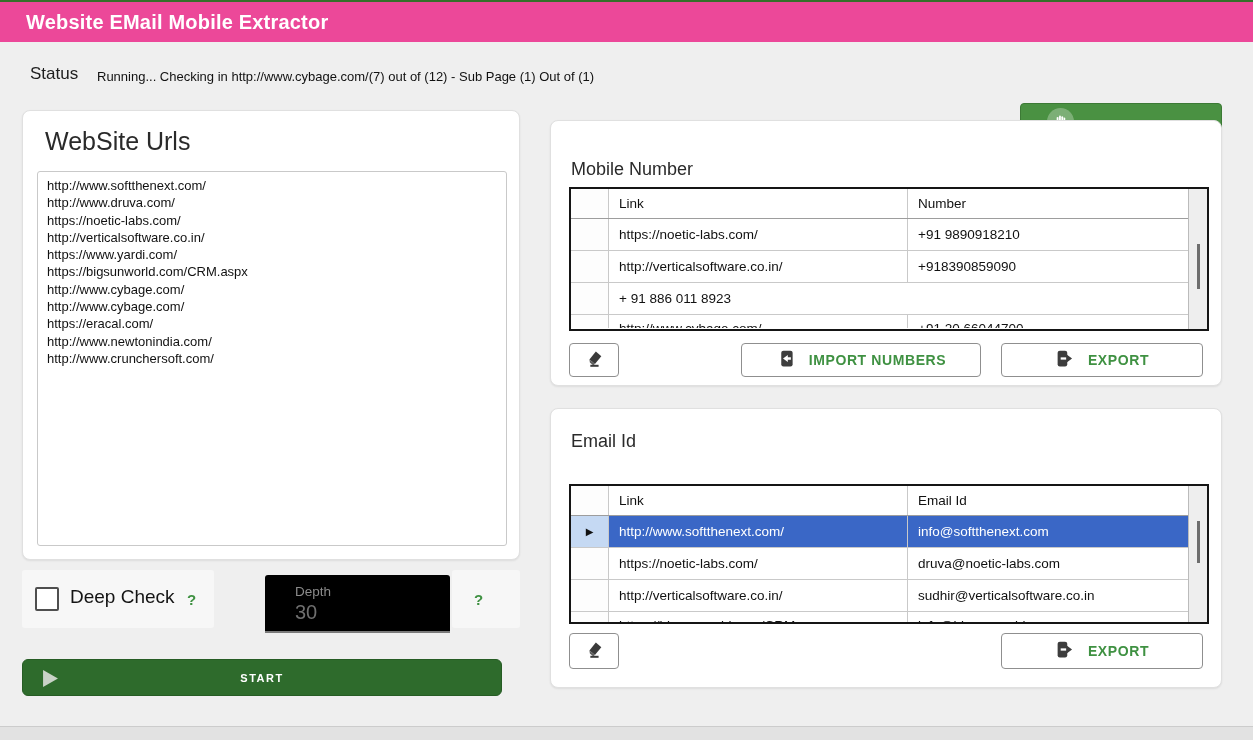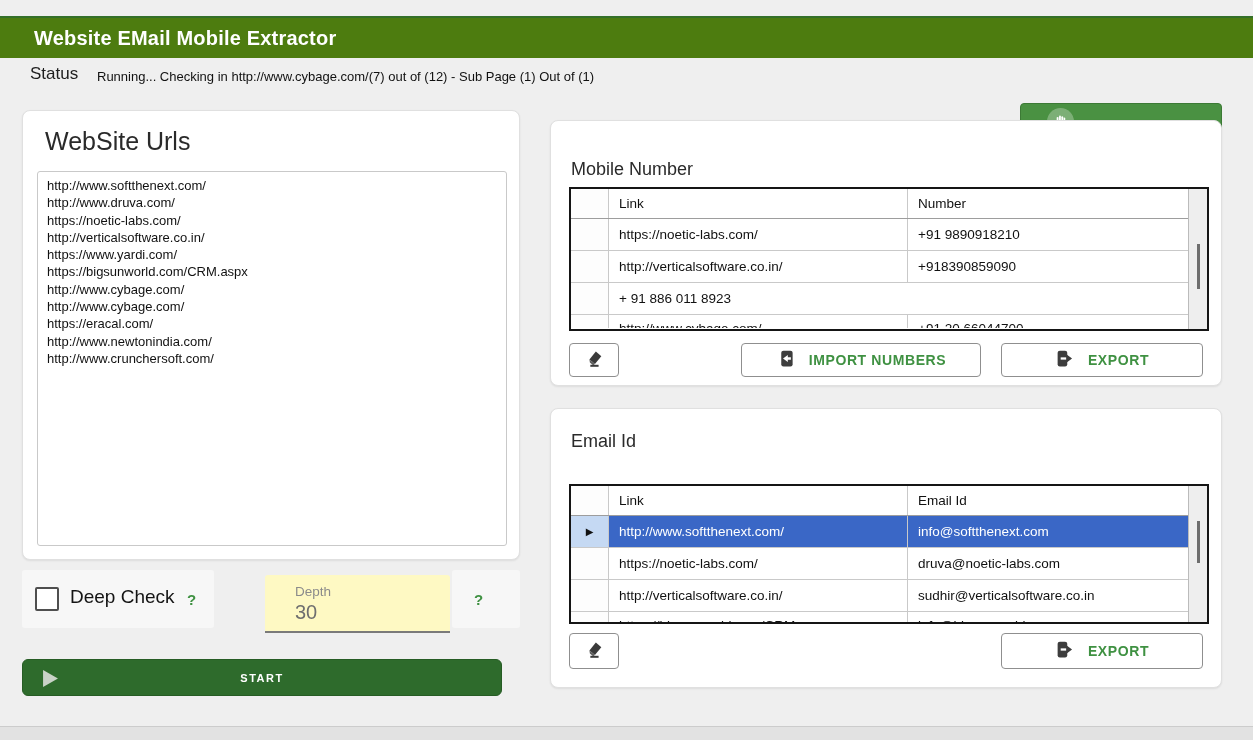--- a/index.html
+++ b/index.html
@@ -6,23 +6,23 @@
   html,body { width:1253px; height:740px; overflow:hidden; }
   body {
     font-family:"Liberation Sans", sans-serif;
     background:#efefef;
     position:relative;
     color:#1c1c1c;
   }
 
   
   .titlebar {
-    position:absolute; left:0; top:16px; width:1253px; height:42px;
-    background:#4d7c0f; border-top:2px solid #35702a;
-    display:flex; align-items:center; padding-left:34px;
+    position:absolute; left:0; top:0; width:1253px; height:42px;
+    background:#ec4899; border-top:2px solid #35702a;
+    display:flex; align-items:center; padding-left:26px;
   }
   .titlebar .app-title { color:#fff; font-size:20px; font-weight:bold; letter-spacing:.2px; }
 
   
   .status-label { position:absolute; left:30px; top:64px; font-size:17px; color:#1d1d1d; }
   .status-msg   { position:absolute; left:97px; top:69px; font-size:13px; color:#111; }
   .stop-btn {
     position:absolute; left:1020px; top:63px; width:202px; height:48px;
     background:#4a9142; border:1px solid #3c7a35; border-radius:4px;
     display:flex; align-items:center; justify-content:center; cursor:pointer;margin-top:40px;
@@ -105,21 +105,21 @@
   .checkbox {
     position:absolute; left:35px; top:587px; width:24px; height:24px;
     border:2.5px solid #4f4f4f; border-radius:2px; background:#fff; cursor:pointer;
   }
   .deep-label { position:absolute; left:70px; top:586px; font-size:19px; color:#141414; }
   .help-q { position:absolute; font-size:15px; font-weight:bold; color:#3f9142; cursor:pointer; }
   #help-1 { left:187px; top:591px; }
   #help-2 { left:474px; top:591px; }
   .depth-field {
     position:absolute; left:265px; top:575px; width:185px; height:58px;
-    background:#fef9c3; border-bottom:2px solid #7a7a7a; border-radius:3px 3px 0 0; cursor:text;
+    background:#000000; border-bottom:2px solid #7a7a7a; border-radius:3px 3px 0 0; cursor:text;
   }
   .depth-label { position:absolute; left:30px; top:9px; font-size:13.5px; color:#8b8b8b; }
   .depth-value { position:absolute; left:30px; top:26px; font-size:20px; color:#6f6f6f; }
 
   .start-btn {
     position:absolute; left:22px; top:659px; width:480px; height:37px;
     background:#2e6b2c; border:1px solid #265c24; border-radius:6px;
     display:flex; align-items:center; justify-content:center; cursor:pointer;
   }
   .start-btn .play-wrap { position:absolute; left:20px; top:10px; }

